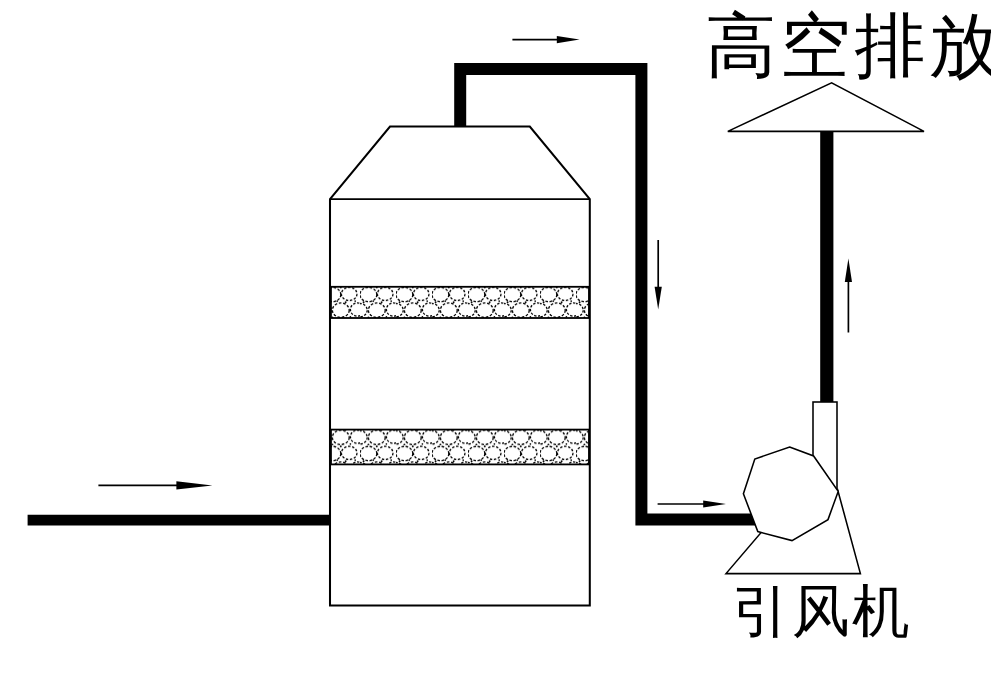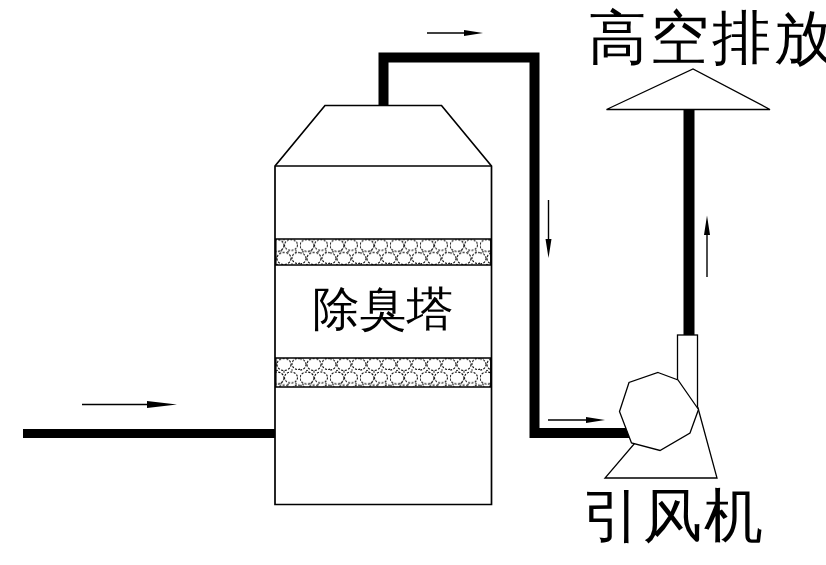--- a/index.html
+++ b/index.html
@@ -24,21 +24,21 @@
     position: absolute;
     color: #000000;
     line-height: 1.04;
     white-space: nowrap;
     font-family: "Liberation Serif", "DejaVu Serif", serif;
     font-weight: 400;
   }
   #label-discharge { left: 588px; top: 8px;  font-size: 59px; letter-spacing: 3px; }
   #label-collect   { left: 31px;  top: 334px; font-size: 48px; letter-spacing: 1px; }
   #label-tower     { left: 275px; top: 285px; width: 216px; text-align: center; font-size: 47px; }
-  #label-fan       { left: 582px; top: 486px; font-size: 59px; letter-spacing: 2px; }
+  #label-fan       { left: 610px; top: 486px; font-size: 48px; letter-spacing: 2px; }
 </style>
 </head>
 <body>
 
 <div id="stage">
 
   <svg id="diagram-svg" width="826" height="565" viewBox="0 0 826 565">
     <defs>
       <pattern id="packing" width="30" height="26.5" patternUnits="userSpaceOnUse">
         <rect width="30" height="26.5" fill="#ffffff"></rect>
@@ -113,17 +113,16 @@
     </g>
     <g>
       <line x1="707" y1="277" x2="707" y2="234" stroke="#000000" stroke-width="1.4"></line>
       <polygon points="707,215.5 704,235 710,235" fill="#000000"></polygon>
     </g>
   </svg>
 
   <div id="label-discharge" class="cjk-label">高空排放</div>
 
 
-  <div id="label-tower" class="cjk-label">除臭塔</div>
 
   <div id="label-fan" class="cjk-label">引风机</div>
 
 </div>
 
 </body></html>

